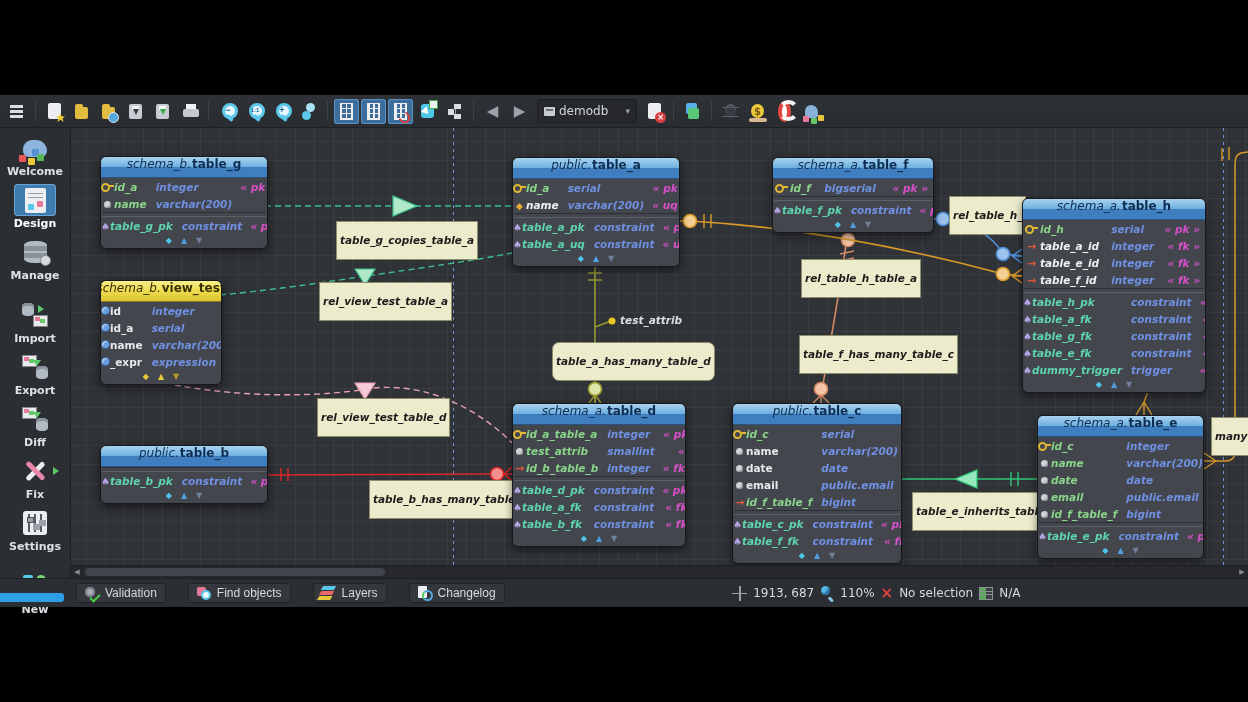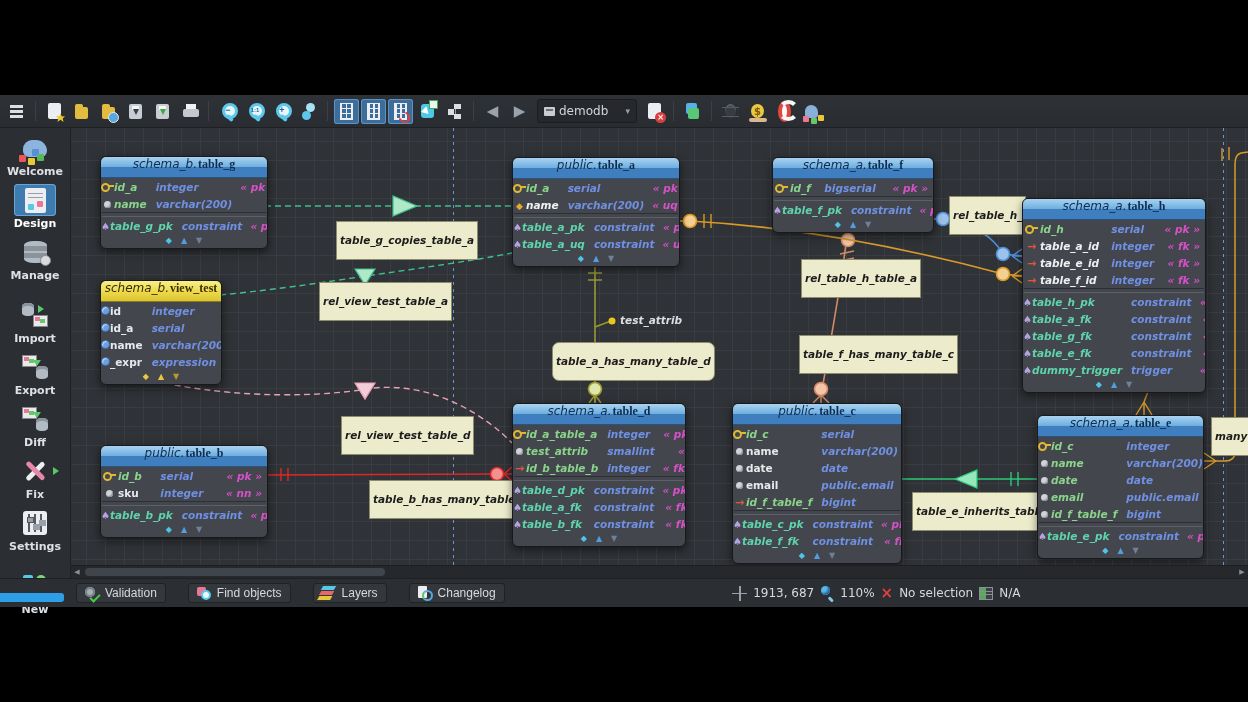--- a/index.html
+++ b/index.html
@@ -120,21 +120,21 @@
   .rlabel{position:absolute;z-index:4;background:#ececcd;border:1px solid #8d8d6d;color:#1c1c1c;
     font-size:10.5px;font-style:italic;font-weight:700;line-height:13px;padding:12px 3px;white-space:nowrap;}
   .alabel{position:absolute;z-index:3;color:#dcdee2;font-size:10.5px;font-style:italic;font-weight:700;white-space:nowrap;}
 
   .ent{position:absolute;z-index:5;border-radius:6px;background:#43474d;border:1px solid #17191c;
     box-shadow:0 3px 8px rgba(0,0,0,.5);overflow:hidden;}
   .ehd{height:20px;display:flex;align-items:flex-start;justify-content:center;gap:1px;font-size:12px;color:#0f2d50;
     background:linear-gradient(180deg,#a9d2f0 0%,#6fb0e0 48%,#3f7fc0 52%,#3f7fc0 100%);border-bottom:1px solid #2a547e;}
   .ent.view .ehd{background:linear-gradient(180deg,#f7f08a 0%,#ecd94a 55%,#dcc432 100%);color:#3a3000;border-bottom-color:#8a7a1a;}
   .ehd .schema{font-style:italic;}
-  .ehd .tname{font-weight:700;font-family:Liberation Serif, serif;}
+  .ehd .tname{font-weight:700;}
   .grp{display:table;width:100%;border-collapse:collapse;}
   .row{display:table-row;}
   .row>span{display:table-cell;vertical-align:middle;height:17px;font-size:10.5px;font-weight:700;font-style:italic;white-space:nowrap;}
   .icell{width:17px;text-align:center;}
   .nm{padding-right:9px;}
   .st-g{color:#8ad48a;}
   .st-w{color:#e6e8ea;font-style:normal !important;}
   .st-wi{color:#eef0f2;}
   .st-t{color:#5fd4ac;}
   .tp{color:#7090e4;padding-right:8px;}
@@ -451,21 +451,21 @@
             <path d="M1177,24 L1170,25 C1166,26 1164,30 1164,36 L1164,324 C1164,330 1160,333 1154,333 L1145,333" fill="none" stroke="#d89a28" stroke-width="1.5"></path>
             <line x1="1158" y1="19" x2="1158" y2="32" stroke="#d89a28" stroke-width="1.4"></line>
             <line x1="1151" y1="20" x2="1151" y2="33" stroke="#d89a28" stroke-width="1.4"></line>
             <line x1="1145" y1="333" x2="1133" y2="325" stroke="#d89a28" stroke-width="1.4"></line>
             <line x1="1145" y1="333" x2="1133" y2="333" stroke="#d89a28" stroke-width="1.4"></line>
             <line x1="1145" y1="333" x2="1133" y2="341" stroke="#d89a28" stroke-width="1.4"></line>
           </g>
         </svg>
         <div class="rlabel" style="left: 265px; top: 93px;">table_g_copies_table_a</div>
         <div class="rlabel" style="left: 248px; top: 154px;">rel_view_test_table_a</div>
-        <div class="rlabel" style="left: 246px; top: 288px; margin-left: 24px;">rel_view_test_table_d</div>
+        <div class="rlabel" style="left: 246px; top: 270px;">rel_view_test_table_d</div>
         <div class="rlabel" style="left: 298px; top: 352px;">table_b_has_many_table_d</div>
         <div class="rlabel" style="left: 481px; top: 214px; border-radius: 7px;">table_a_has_many_table_d</div>
         <div class="rlabel" style="left: 728px; top: 207px;">table_f_has_many_table_c</div>
         <div class="rlabel" style="left: 730px; top: 131px;">rel_table_h_table_a</div>
         <div class="rlabel" style="left: 878px; top: 68px; max-width: 78px; overflow: hidden;">rel_table_h_</div>
         <div class="rlabel" style="left: 841px; top: 364px;">table_e_inherits_table_c</div>
         <div class="rlabel" style="left: 1140px; top: 289px;">many</div>
         <div class="alabel" style="left: 549px; top: 186px;">test_attrib</div>
         <div class="ent" style="left: 29px; top: 28px; width: 166px;">
           <div class="ehd">
@@ -669,34 +669,20 @@
           <div class="eft">
             <span class="f-d">◆</span>
             <span class="f-u">▲</span>
             <span class="f-n">▼</span>
           </div>
         </div>
         <div class="ent" style="left: 29px; top: 317px; width: 166px;">
           <div class="ehd">
             <span class="schema">public.</span>
             <span class="tname">table_b</span>
-          </div>
-          <div class="grp">
-            <div class="row">
-              <span class="icell"><span class="ai ai-key"></span></span>
-              <span class="nm st-g">id_b</span>
-              <span class="tp">serial</span>
-              <span class="mk">« pk »</span>
-            </div>
-            <div class="row">
-              <span class="icell"><span class="ai ai-dot"></span></span>
-              <span class="nm st-w">sku</span>
-              <span class="tp">integer</span>
-              <span class="mk">« nn »</span>
-            </div>
           </div>
           <div class="divd"></div>
           <div class="grp">
             <div class="row">
               <span class="icell"><span class="ai ai-con">♠</span></span>
               <span class="nm st-t">table_b_pk</span>
               <span class="tp">constraint</span>
               <span class="mk">« pk »</span>
             </div>
           </div>

